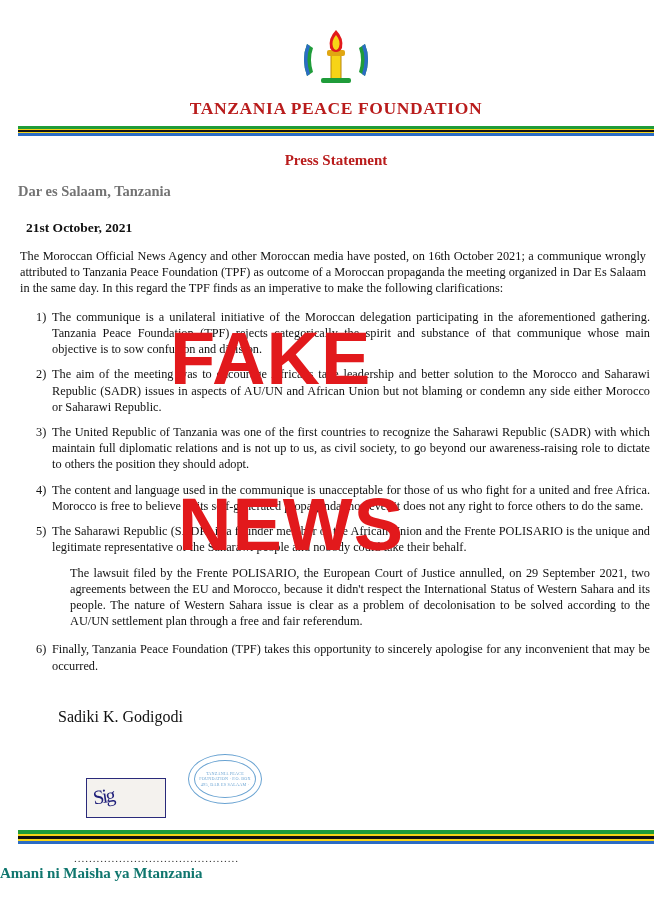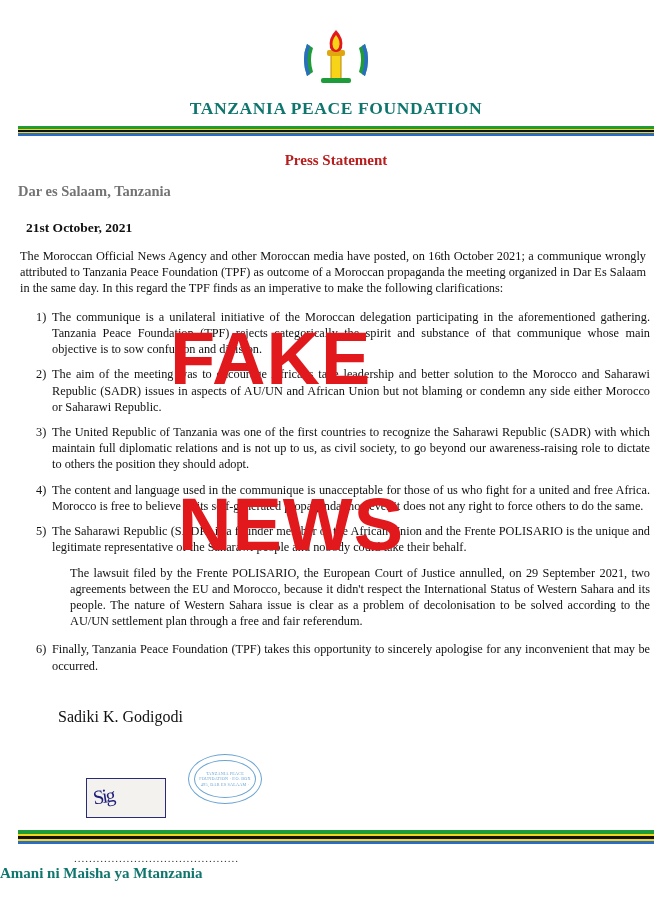--- a/index.html
+++ b/index.html
@@ -36,21 +36,21 @@
     height: 62px;
     position: relative;
   }
   .org-title {
     text-align: center;
     font-family: "Liberation Serif", serif;
     font-weight: bold;
     font-size: 17.5px;
     letter-spacing: 0.6px;
     margin-top: 6px;
-    color: #0f766e;
+    color: #b91c1c;
   }
   .flag-bar {
     margin-top: 7px;
     height: 10px;
     width: 100%;
     position: relative;
     overflow: hidden;
   }
   .flag-bar .stripe {
     position: absolute;

